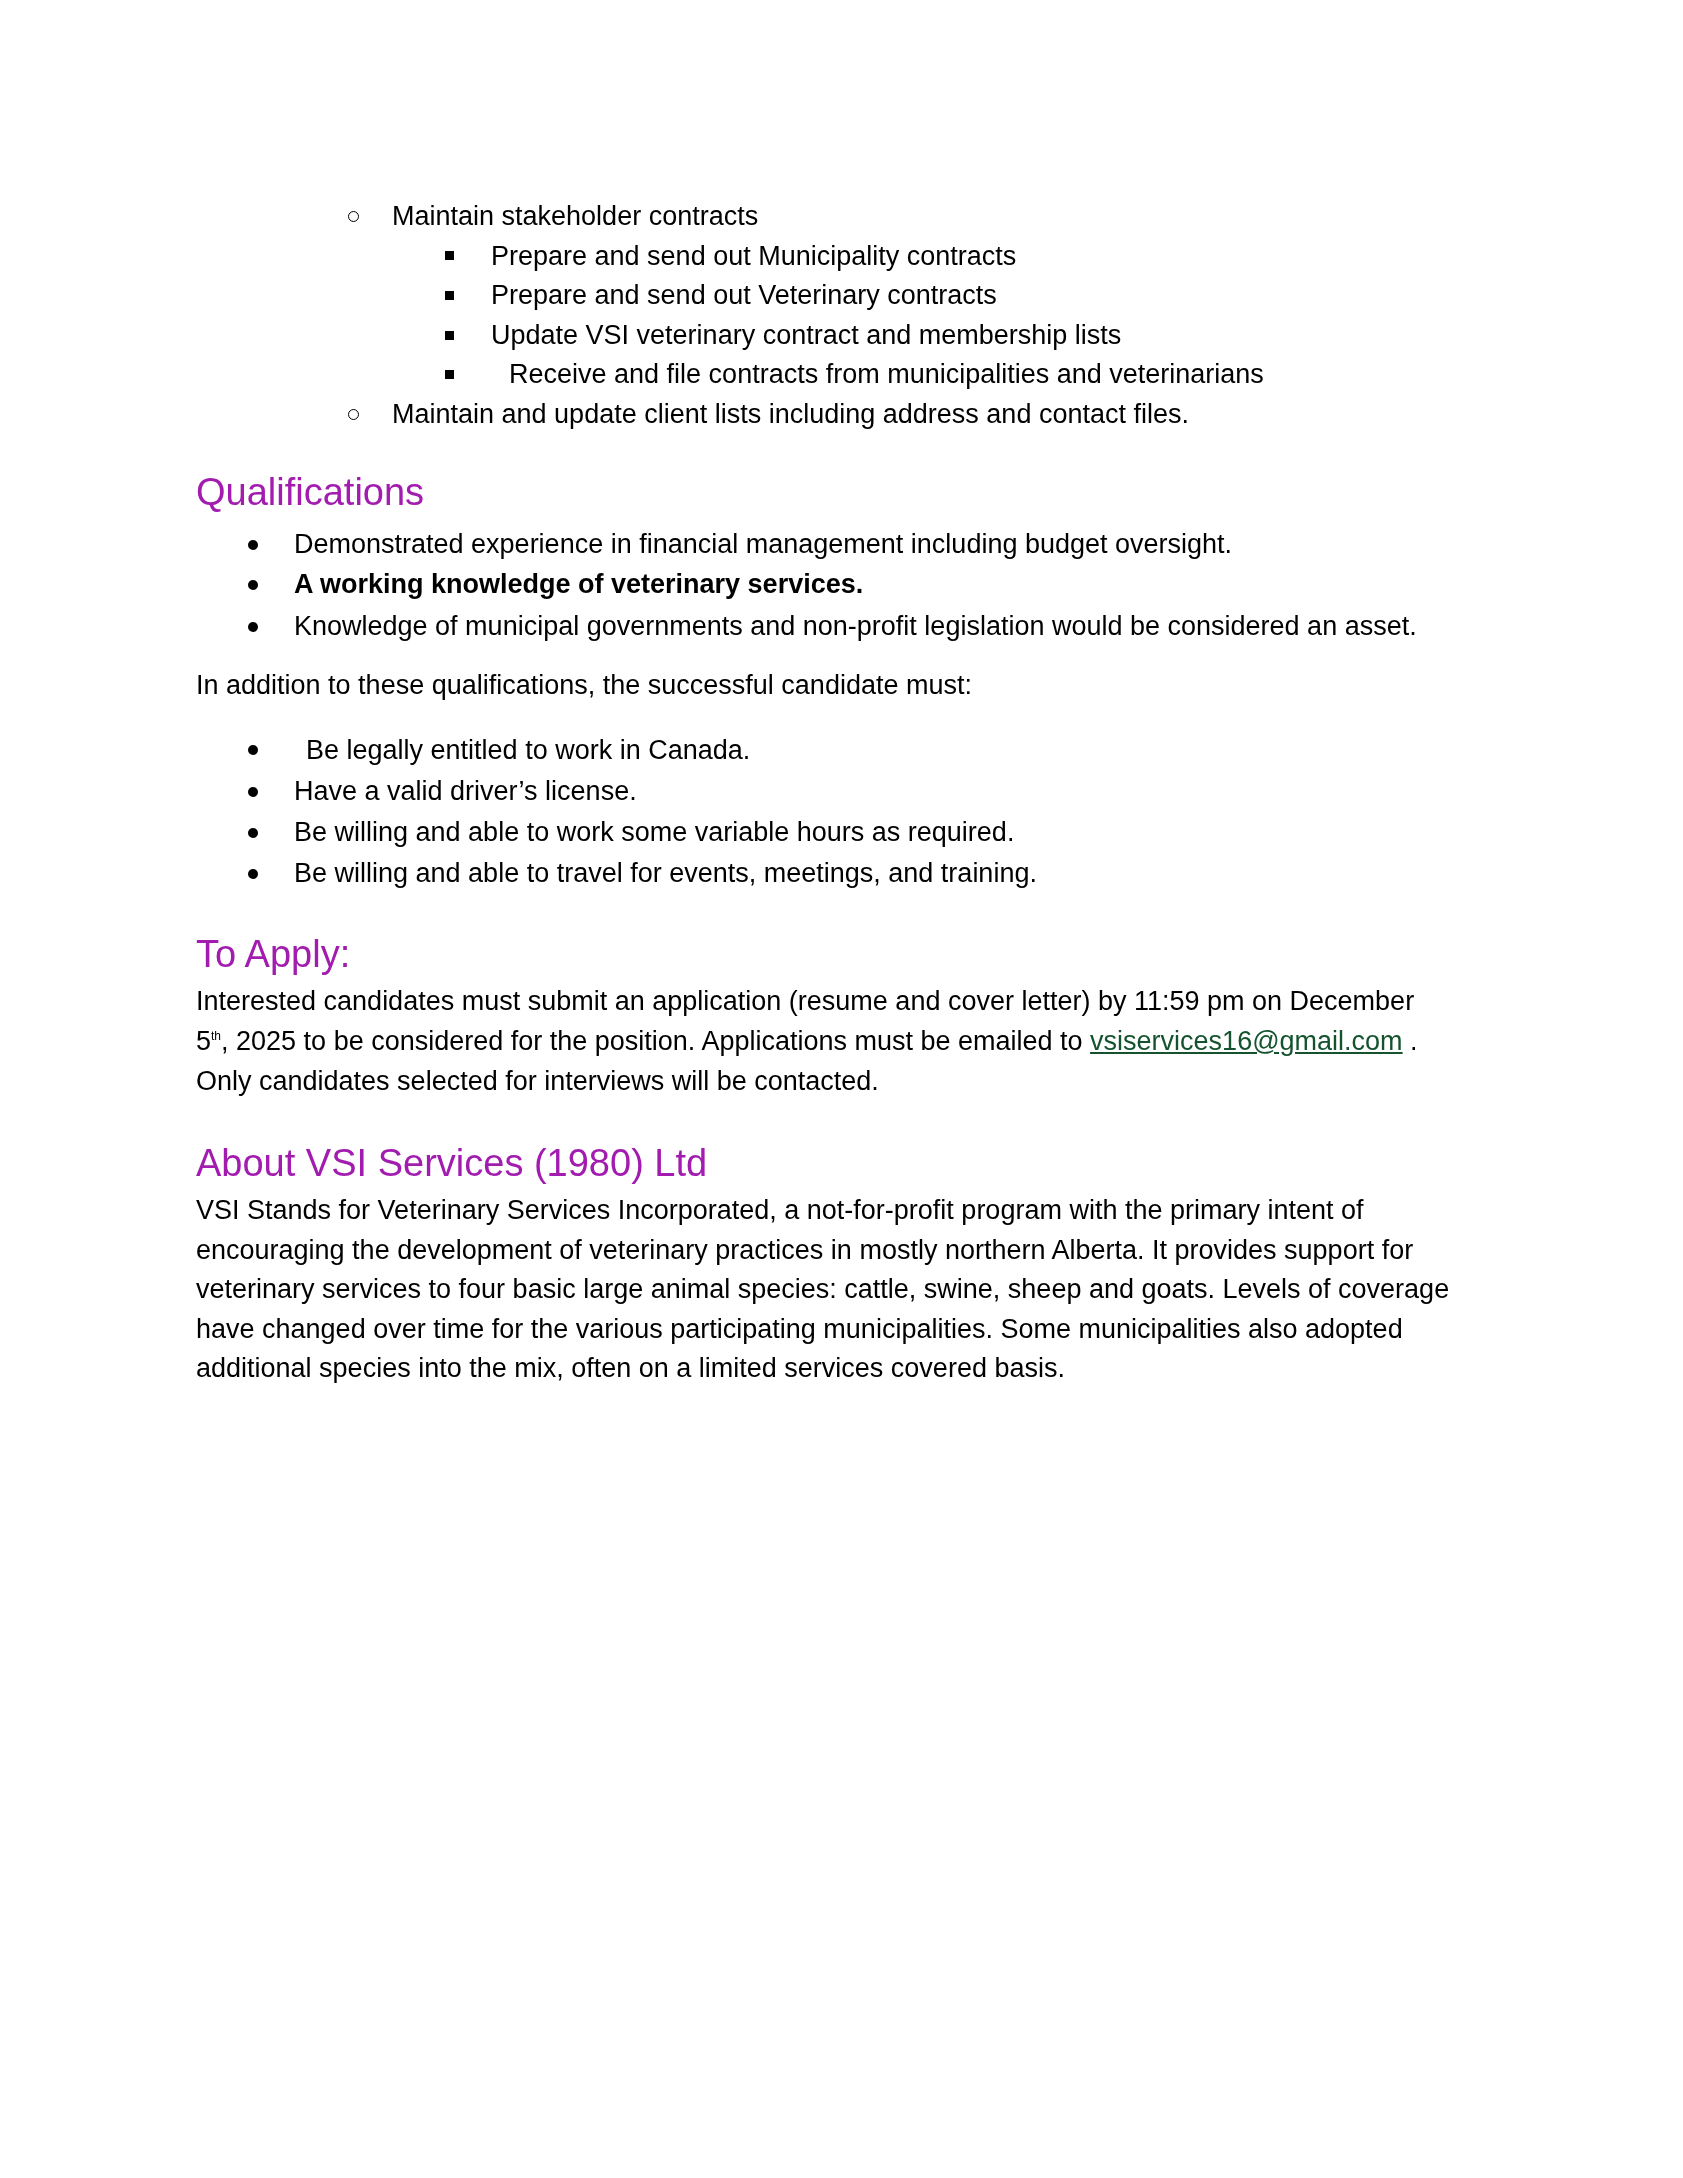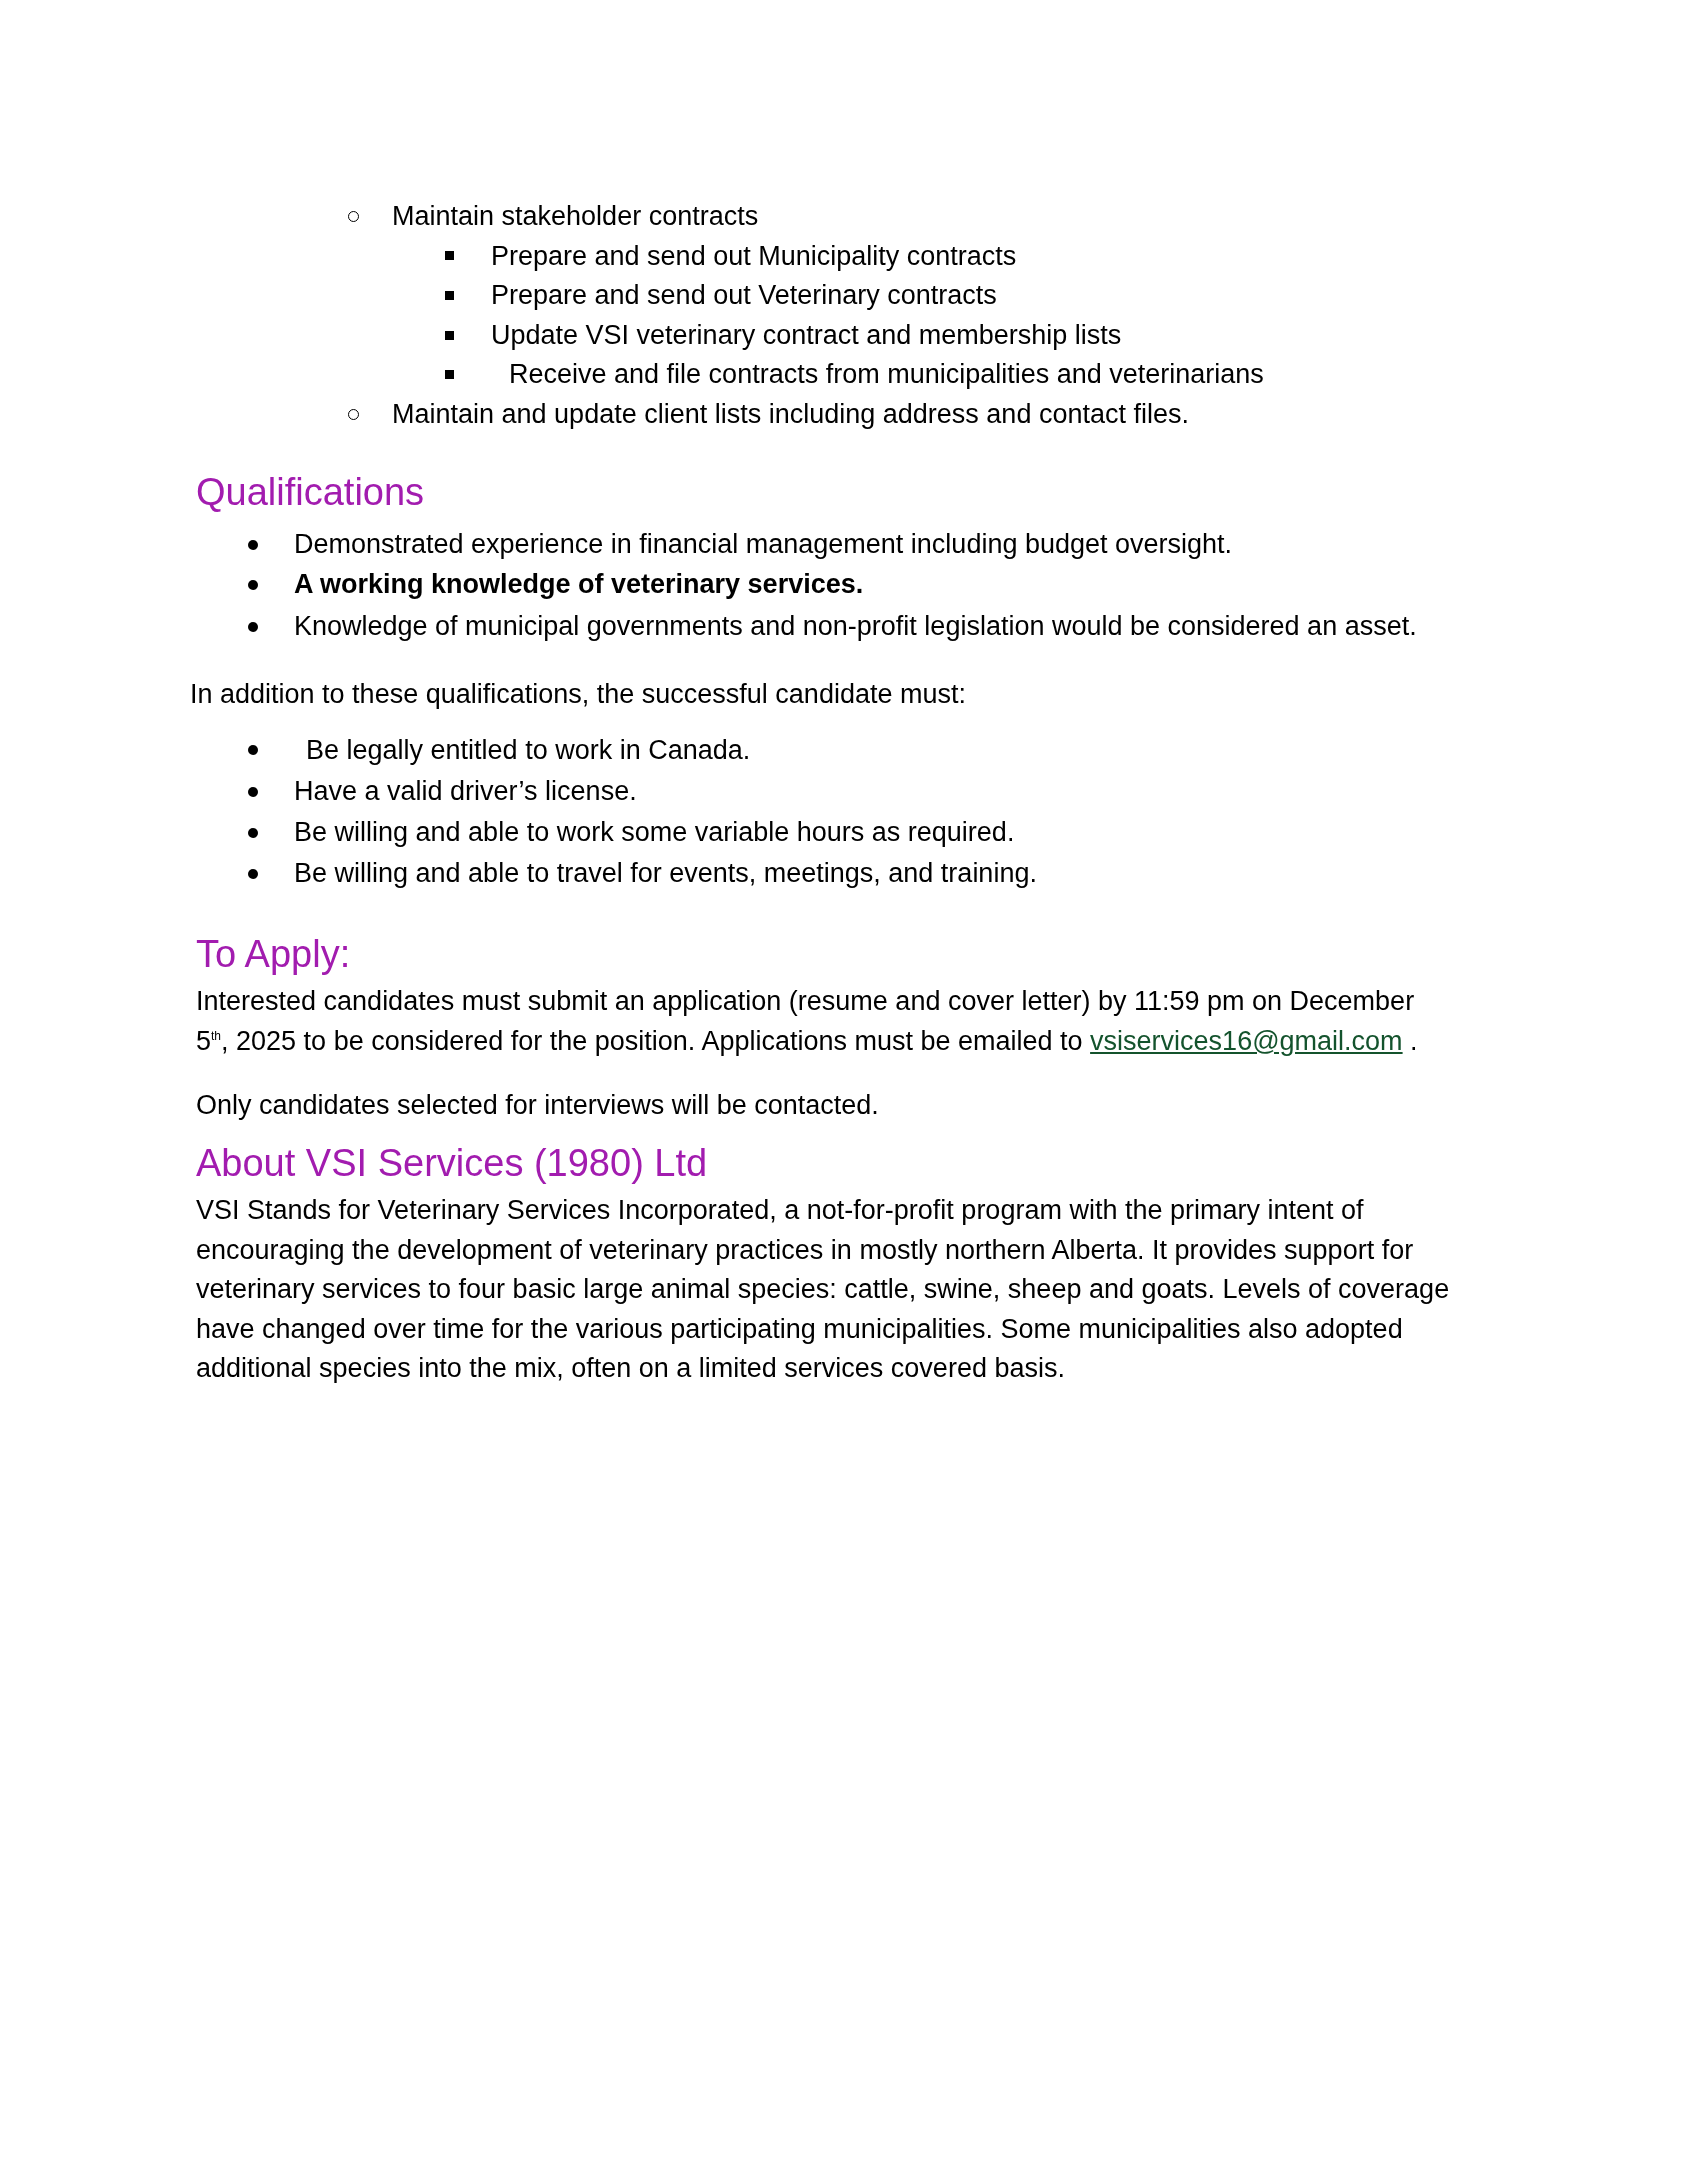--- a/index.html
+++ b/index.html
@@ -43,21 +43,21 @@
   <span class="bullet dot" style="left:248px; top:540px;"></span>
   <div class="line" style="left:294px; top:524px;">Demonstrated experience in financial management including budget oversight.</div>
 
   <span class="bullet dot" style="left:248px; top:580px;"></span>
   <div class="line" style="left:294px; top:564px;font-weight:bold;">A working knowledge of veterinary services.</div>
 
   <span class="bullet dot" style="left:248px; top:622px;"></span>
   <div class="line" style="left:294px; top:606px;">Knowledge of municipal governments and non-profit legislation would be considered an asset.</div>
 </div>
 
-<div class="line" style="left:190px; top:665px;margin-top:9px;">In addition to these qualifications, the successful candidate must:</div>
+<div class="line" style="left:196px; top:665px;">In addition to these qualifications, the successful candidate must:</div>
 
 <div>
   <span class="bullet dot" style="left:248px; top:745px;"></span>
   <div class="line" style="left:294px; top:730px;margin-left:12px;">Be legally entitled to work in Canada.</div>
 
   <span class="bullet dot" style="left:248px; top:787px;"></span>
   <div class="line" style="left:294px; top:771px;">Have a valid driver’s license.</div>
 
   <span class="bullet dot" style="left:248px; top:828px;"></span>
   <div class="line" style="left:294px; top:812px;">Be willing and able to work some variable hours as required.</div>
@@ -66,21 +66,21 @@
   <div class="line" style="left:294px; top:853px;">Be willing and able to travel for events, meetings, and training.</div>
 </div>
 
 <div class="heading" style="left:196px; top:929px;">To Apply:</div>
 
 <div>
   <div class="line" style="left:196px; top:981px;">Interested candidates must submit an application (resume and cover letter) by 11:59 pm on December</div>
   <div class="line" style="left:196px; top:1021px;">
     <span>5</span><sup>th</sup><span>, 2025 to be considered for the position. Applications must be emailed to </span><a class="email" href="#">vsiservices16@gmail.com</a><span> .</span>
   </div>
-  <div class="line" style="left:196px; top:1061px;margin-top:24px;">Only candidates selected for interviews will be contacted.</div>
+  <div class="line" style="left:196px; top:1061px;">Only candidates selected for interviews will be contacted.</div>
 </div>
 
 <div class="heading" style="left:196px; top:1138px;">About VSI Services (1980) Ltd</div>
 
 <div>
   <div class="line" style="left:196px; top:1190px;">VSI Stands for Veterinary Services Incorporated, a not-for-profit program with the primary intent of</div>
   <div class="line" style="left:196px; top:1230px;">encouraging the development of veterinary practices in mostly northern Alberta. It provides support for</div>
   <div class="line" style="left:196px; top:1269px;">veterinary services to four basic large animal species: cattle, swine, sheep and goats. Levels of coverage</div>
   <div class="line" style="left:196px; top:1309px;">have changed over time for the various participating municipalities. Some municipalities also adopted</div>
   <div class="line" style="left:196px; top:1348px;">additional species into the mix, often on a limited services covered basis.</div>

